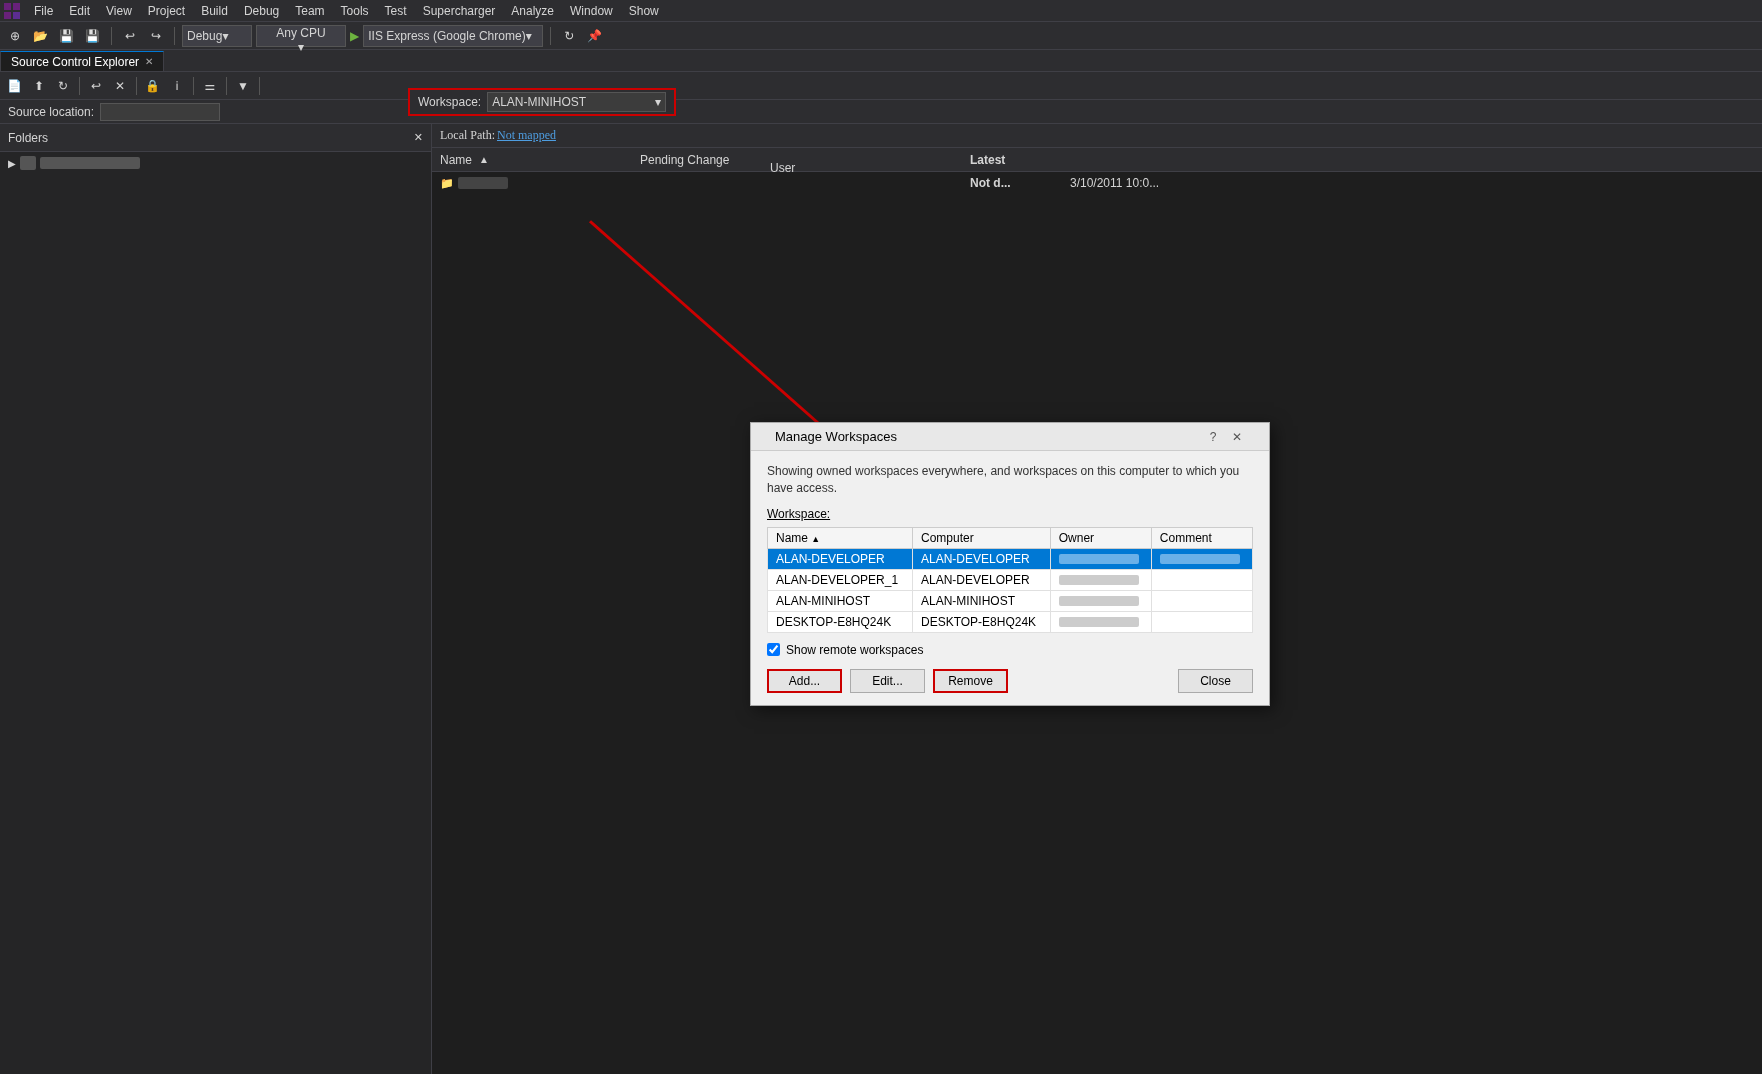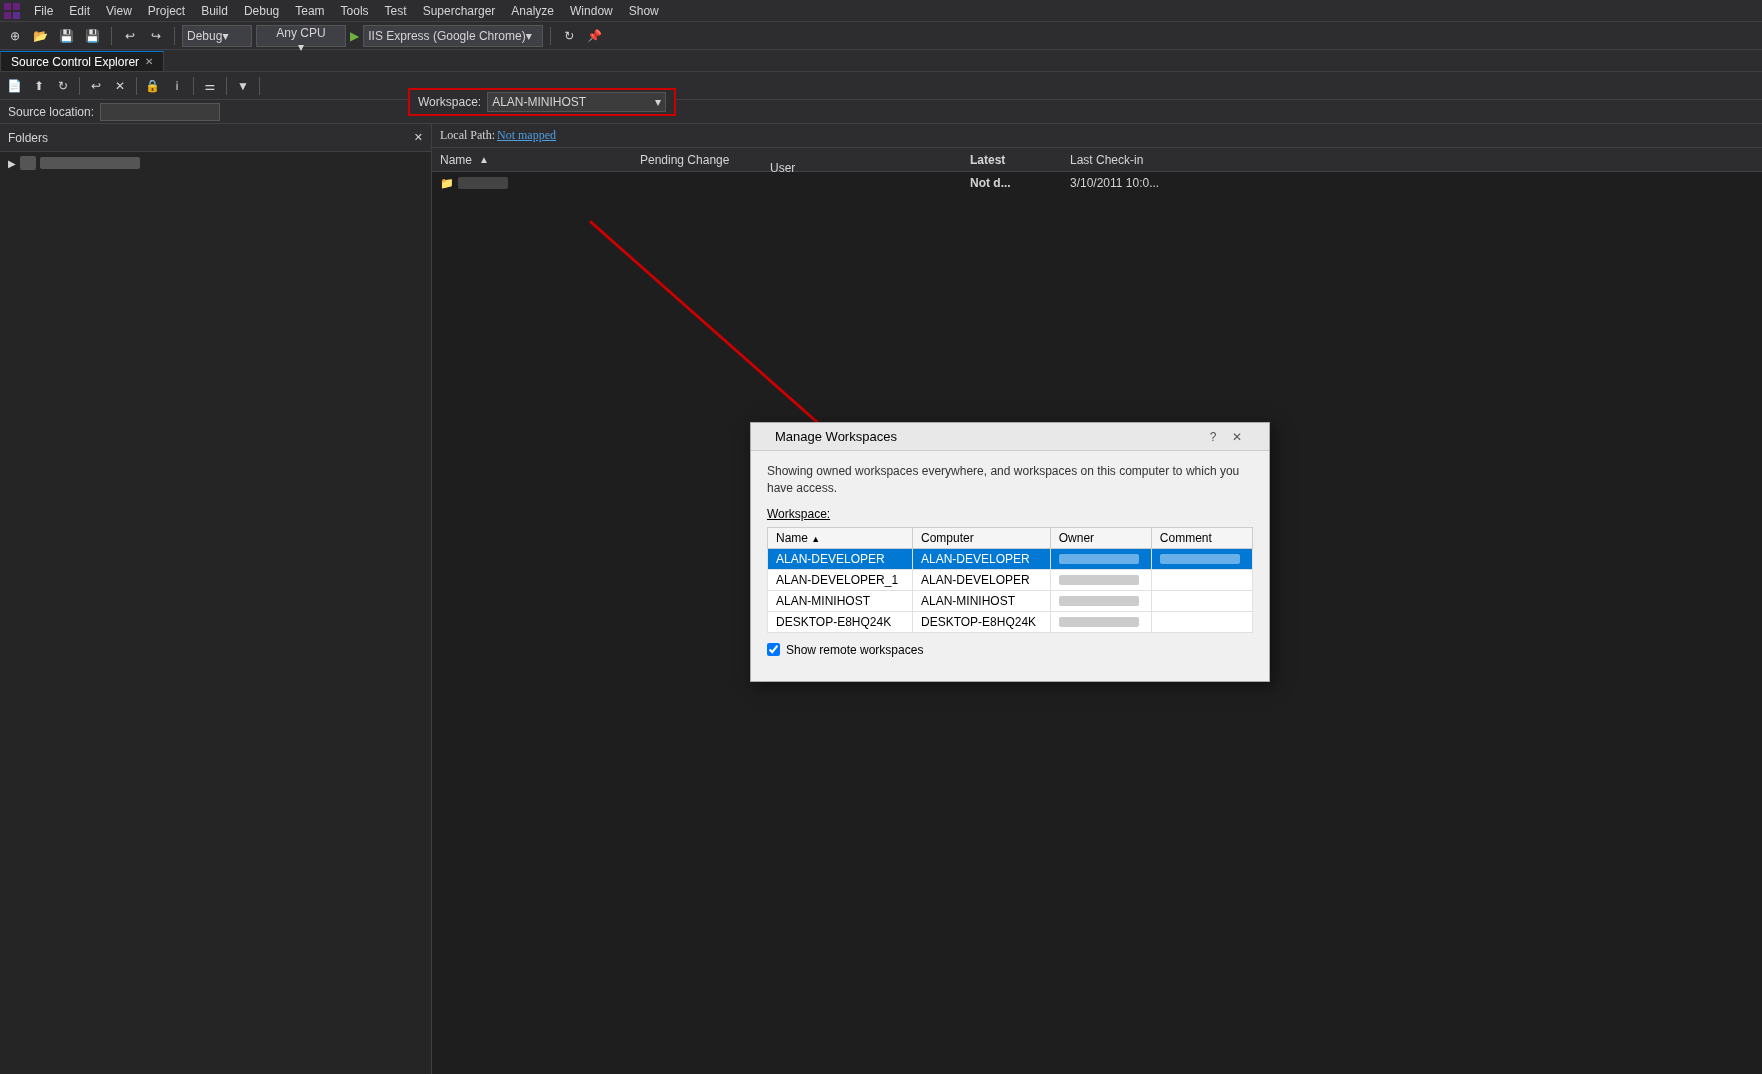--- a/index.html
+++ b/index.html
@@ -574,23 +574,20 @@
         <span class="sort-arrow">▲</span>
       </div>
       <div class="col-pending">
         <span>Pending Change</span>
       </div>
       <div class="col-user">
         <span>User</span>
       </div>
       <div class="col-latest">
         <span>Latest</span>
-      </div>
-      <div class="col-checkin">
-        <span>Last Check-in</span>
       </div>
     </div>
     <div class="file-row">
       <div class="col-name">
         <span style="font-size:11px; color:#dcb67a;">📁</span>
         <div class="file-name-blurred"></div>
       </div>
       <div class="col-pending"></div>
       <div class="col-user"></div>
       <div class="col-latest">
@@ -659,17 +656,23 @@
               <td>DESKTOP-E8HQ24K</td>
               <td><span class="blurred-cell"></span></td>
               <td></td>
             </tr>
           </tbody>
         </table>
         <div class="checkbox-row">
           <input type="checkbox" checked="" style="">
           <label>Show remote workspaces</label>
         </div>
+        <div class="modal-buttons">
+          <button class="modal-btn highlighted">Add...</button>
+          <button class="modal-btn">Edit...</button>
+          <button class="modal-btn highlighted">Remove</button>
+          <button class="modal-btn modal-btn-close">Close</button>
+        </div>
       </div>
     </div>
   </div>
 
 </div>
 
 </body></html>

